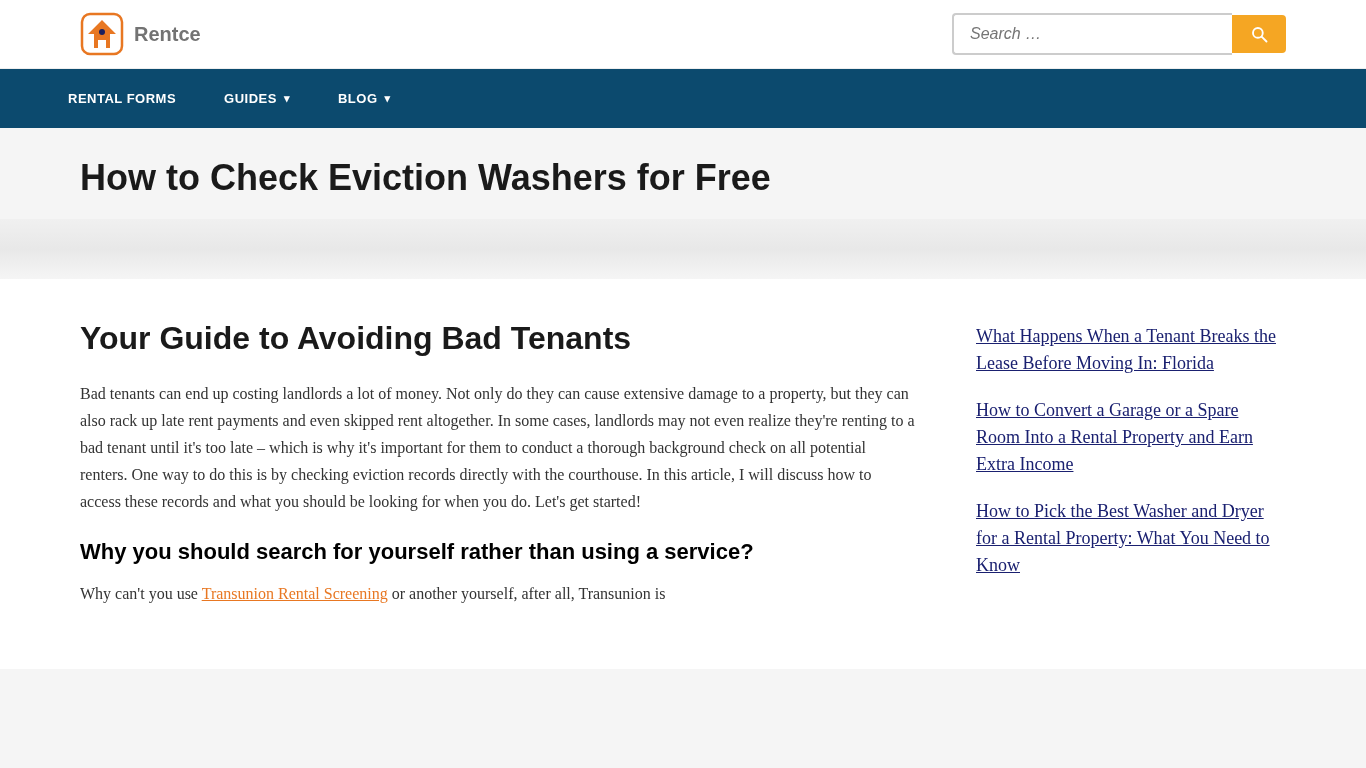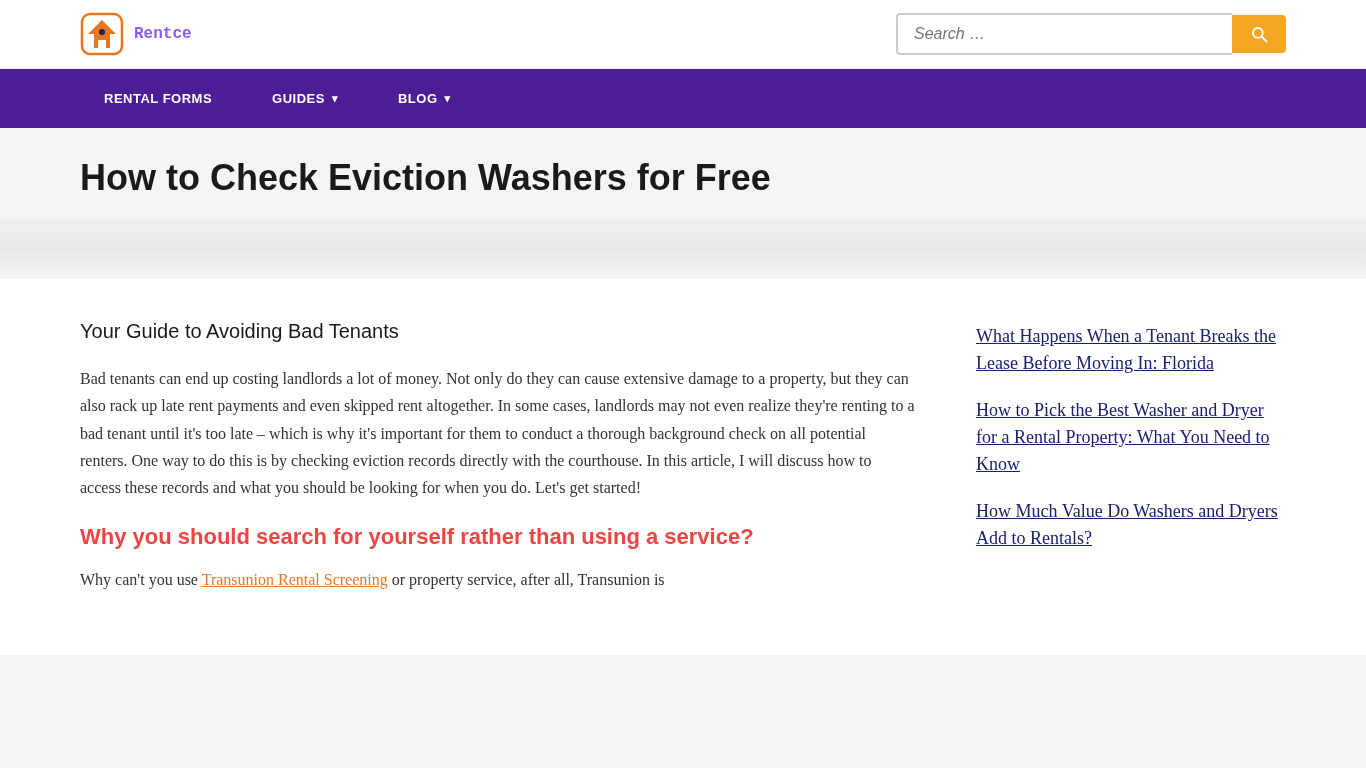--- a/index.html
+++ b/index.html
@@ -19,36 +19,36 @@
       align-items: center;
       gap: 10px;
       text-decoration: none;
       color: inherit;
     }
     .logo-icon {
       width: 44px;
       height: 44px;
     }
     .logo-text {
-      font-family: Liberation Mono, monospace;
-      font-size: 16px;
+      font-family: Liberation Sans, sans-serif;
+      font-size: 20px;
       font-weight: 700;
-      color: #8b5cf6;
+      color: #737373;
     }
     .search-wrap {
       display: flex;
       align-items: center;
       gap: 0;
     }
     .search-input {
       border: 2px solid #ccc;
       border-right: none;
       padding: 10px 16px;
       font-size: 16px;
-      width: 336px;
+      width: 280px;
       outline: none;
       color: #999;
       font-style: italic;
       border-radius: 4px 0 0 4px;
     }
     .search-button {
       background: #f5a623;
       border: none;
       padding: 10px 18px;
       cursor: pointer;
@@ -58,25 +58,25 @@
       justify-content: center;
     }
     .search-button svg {
       width: 18px;
       height: 18px;
       fill: #fff;
     }
 
     
     .nav {
-      background: #4c1d95;
-      padding: 0 80px;
-      display: flex;
-      align-items: center;
-      gap: 12px;
+      background: #0c4a6e;
+      padding: 0 44px;
+      display: flex;
+      align-items: center;
+      gap: 0;
     }
     .nav-item {
       color: #fff;
       text-decoration: none;
       font-family: Arial, sans-serif;
       font-size: 13px;
       font-weight: 700;
       letter-spacing: 0.5px;
       padding: 22px 24px;
       display: flex;
@@ -119,37 +119,37 @@
       align-items: flex-start;
     }
 
     
     .article-body {
       flex: 1;
       min-width: 0;
     }
     .article-h2 {
       font-family: Arial, sans-serif;
-      font-size: 20px;
-      font-weight: 400;
+      font-size: 32px;
+      font-weight: 700;
       color: #1a1a1a;
       margin-bottom: 22px;
       line-height: 1.2;
     }
     .article-p {
       font-size: 16px;
       line-height: 1.7;
       color: #333;
       margin-bottom: 22px;
     }
     .article-h3 {
       font-family: Arial, sans-serif;
       font-size: 22px;
       font-weight: 900;
-      color: #ef4444;
+      color: #000000;
       margin-bottom: 14px;
       line-height: 1.3;
     }
     .article-link {
       color: #e87722;
       text-decoration: underline;
       cursor: pointer;
     }
 
     
@@ -212,23 +212,23 @@
 
 <div class="wave-divider"></div>
 
 <div class="main-content">
 
   <main class="article-body">
     <h2 class="article-h2">Your Guide to Avoiding Bad Tenants</h2>
     <p class="article-p">Bad tenants can end up costing landlords a lot of money. Not only do they can cause extensive damage to a property, but they can also rack up late rent payments and even skipped rent altogether. In some cases, landlords may not even realize they're renting to a bad tenant until it's too late – which is why it's important for them to conduct a thorough background check on all potential renters. One way to do this is by checking eviction records directly with the courthouse. In this article, I will discuss how to access these records and what you should be looking for when you do. Let's get started!</p>
     <h3 class="article-h3">Why you should search for yourself rather than using a service?</h3>
     <p class="article-p">
-      <span>Why can't you use </span><a class="article-link" href="#"><span>Transunion Rental Screening</span></a><span> or property service, after all, Transunion is</span>
+      <span>Why can't you use </span><a class="article-link" href="#"><span>Transunion Rental Screening</span></a><span> or another yourself, after all, Transunion is</span>
     </p>
   </main>
 
   <aside class="sidebar">
     <a class="sidebar-link" href="#">What Happens When a Tenant Breaks the Lease Before Moving In: Florida</a>
+    <a class="sidebar-link" href="#">How to Convert a Garage or a Spare Room Into a Rental Property and Earn Extra Income</a>
     <a class="sidebar-link" href="#">How to Pick the Best Washer and Dryer for a Rental Property: What You Need to Know</a>
-    <a class="sidebar-link" href="#">How Much Value Do Washers and Dryers Add to Rentals?</a>
   </aside>
 
 </div>
 
 </body></html>

